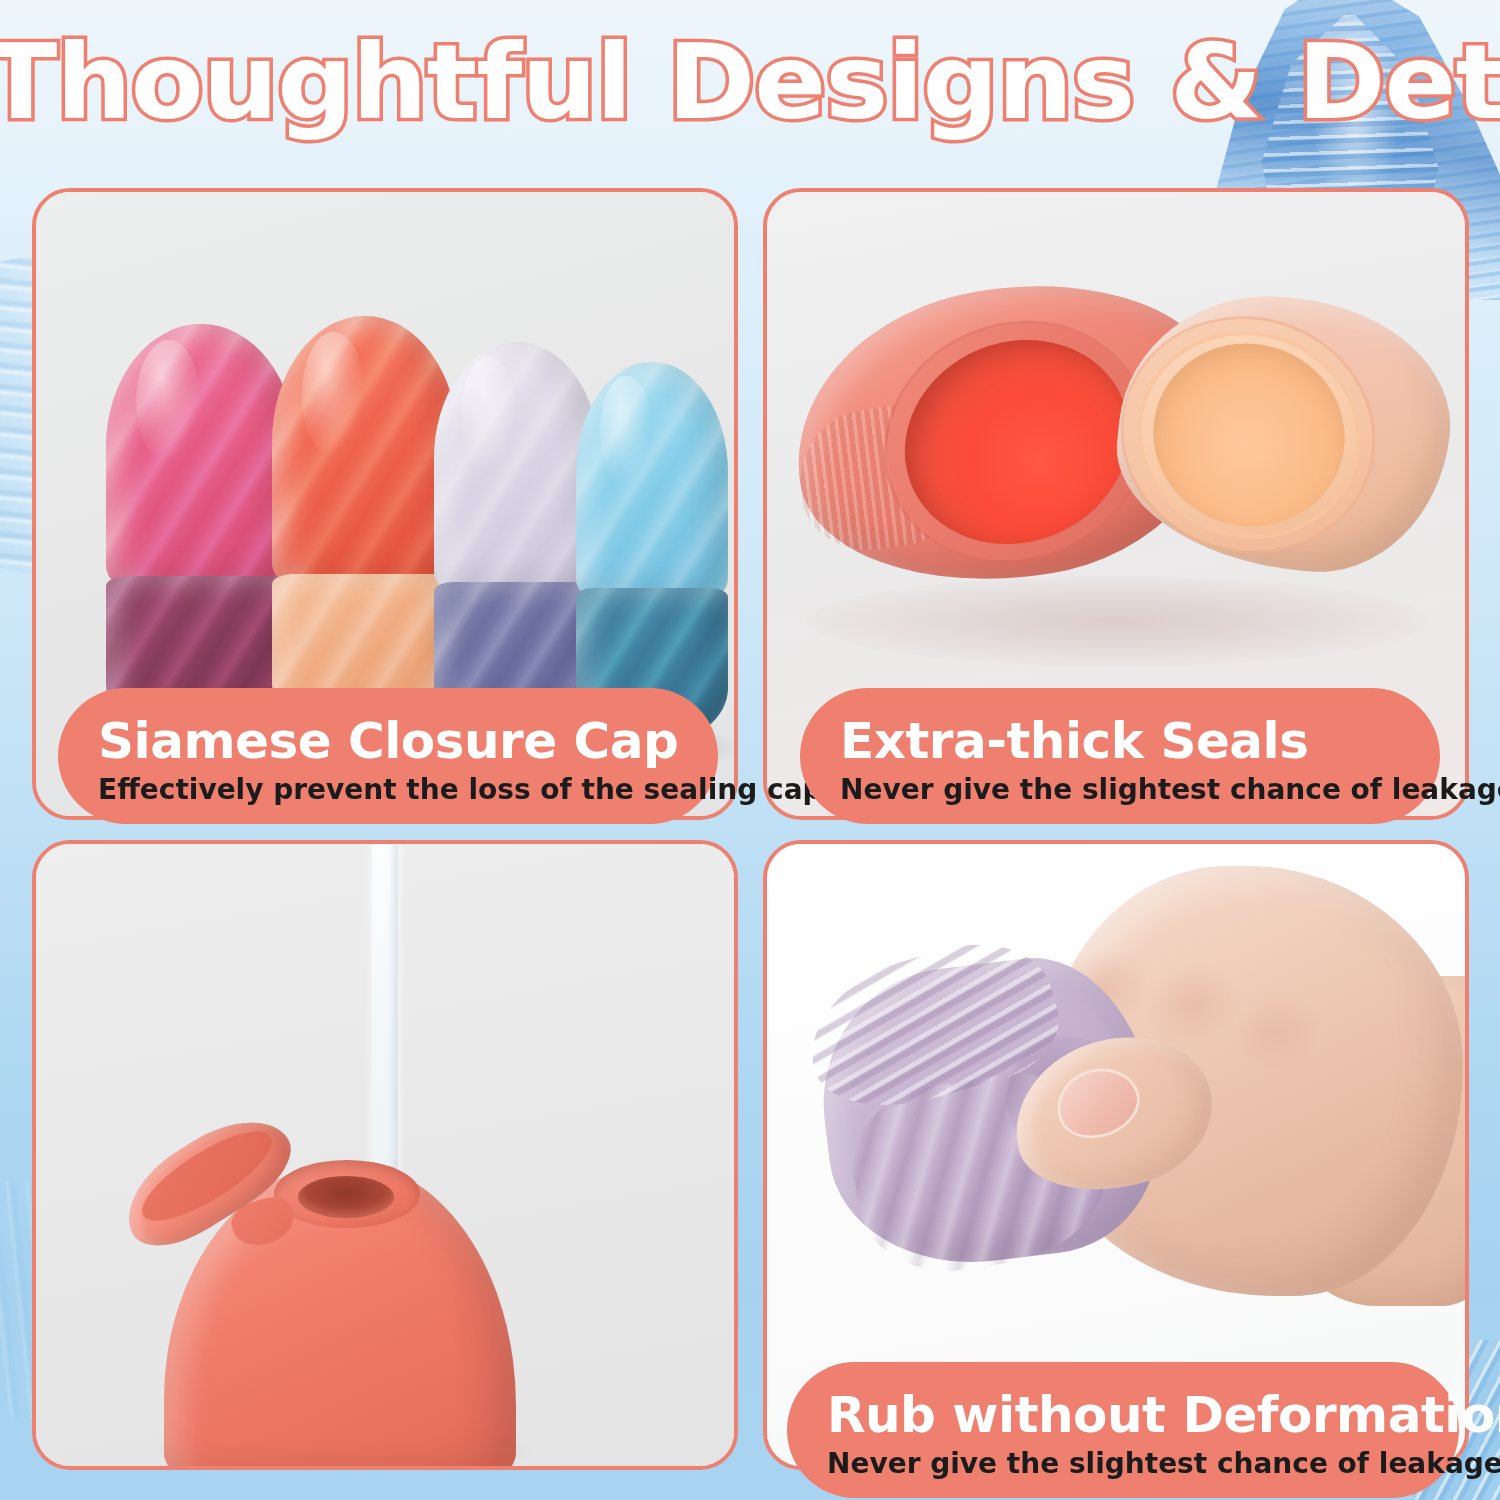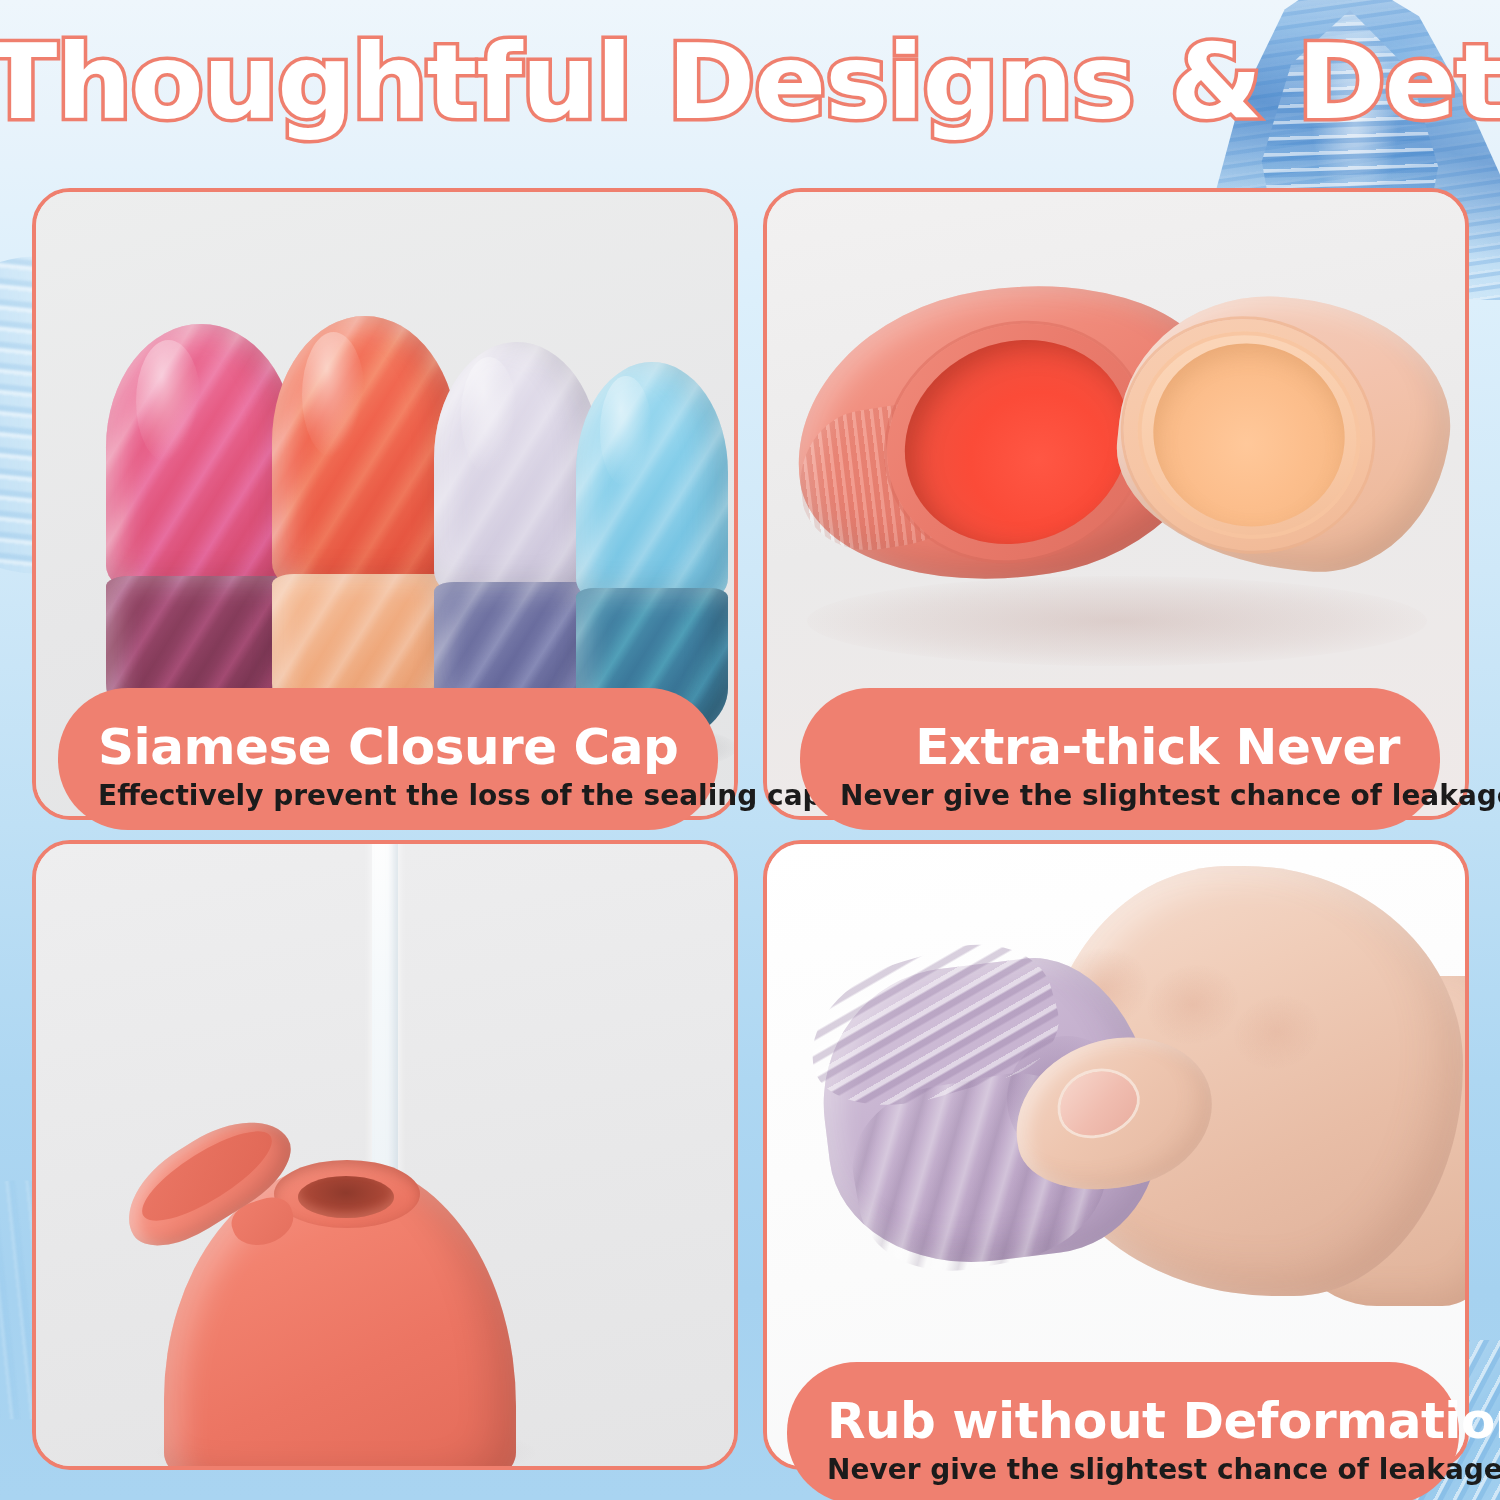--- a/index.html
+++ b/index.html
@@ -136,22 +136,22 @@
   .panel-2 { left: 763px; top: 188px;  width: 706px; height: 632px; }
   .panel-3 { left: 32px;  top: 840px;  width: 706px; height: 630px; }
   .panel-4 { left: 763px; top: 840px;  width: 706px; height: 630px; }
 
   
   .caption {
     position: absolute;
     box-sizing: border-box;
     background: #ef8070;
     border-radius: 70px;
-    text-align: right;
-    padding: 30px 40px 16px 40px;
+    text-align: left;
+    padding: 24px 40px 16px 40px;
     z-index: 5;
   }
   .caption-title {
     font-family: "DejaVu Sans", sans-serif;
     font-weight: 700;
     font-size: 50px;
     line-height: 58px;
     color: #ffffff;
     letter-spacing: -0.5px;
     white-space: nowrap;
@@ -547,21 +547,21 @@
       <div class="mouth-inner-left"></div>
 
       <div class="mouth-body-right"></div>
       <div class="mouth-ring-r1"></div>
       <div class="mouth-ring-r2"></div>
       <div class="mouth-inner-right"></div>
     </div>
   </div>
 
   <div class="caption caption-2">
-    <div class="caption-title">Extra-thick Never</div>
+    <div class="caption-title">Extra-thick Seals</div>
     <div class="caption-sub">Never give the slightest chance of leakage</div>
   </div>
 
   <div class="panel panel-3">
     <div class="panel-photo">
       <div class="scene-3"></div>
       <div class="water-stream"></div>
       <div class="b3-shadow"></div>
       <div class="b3-body"></div>
       <div class="b3-neck"></div>

